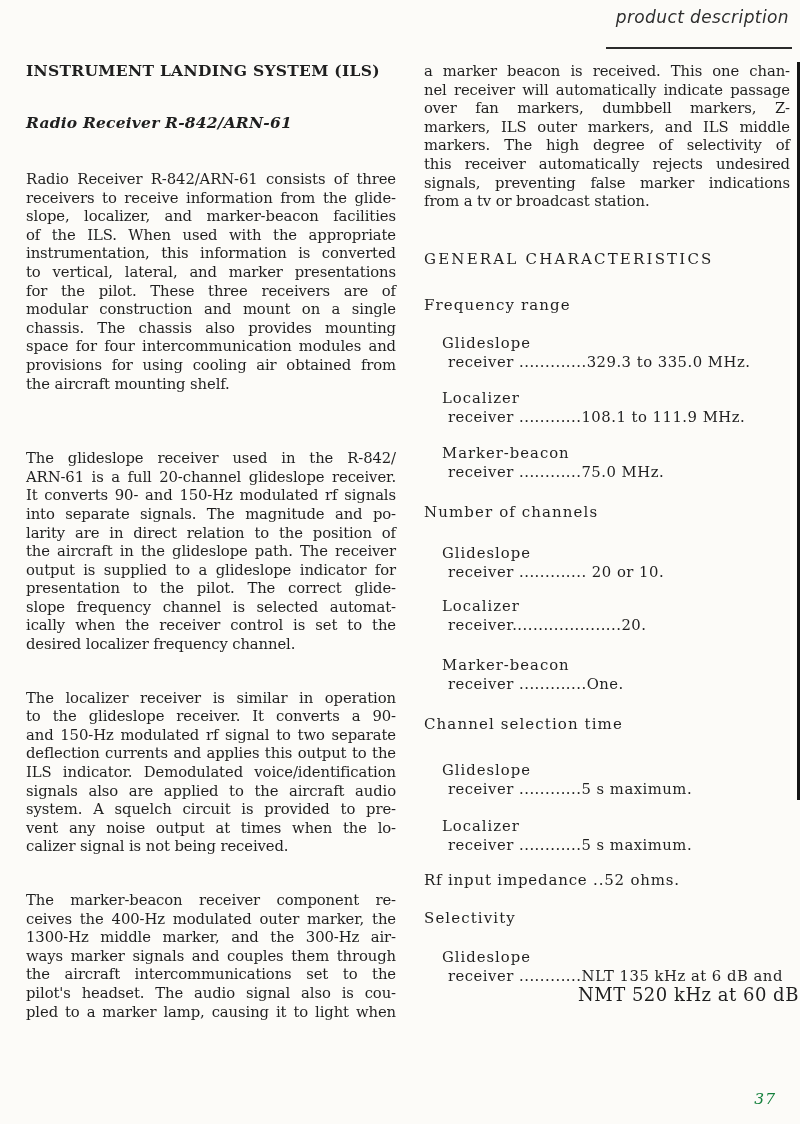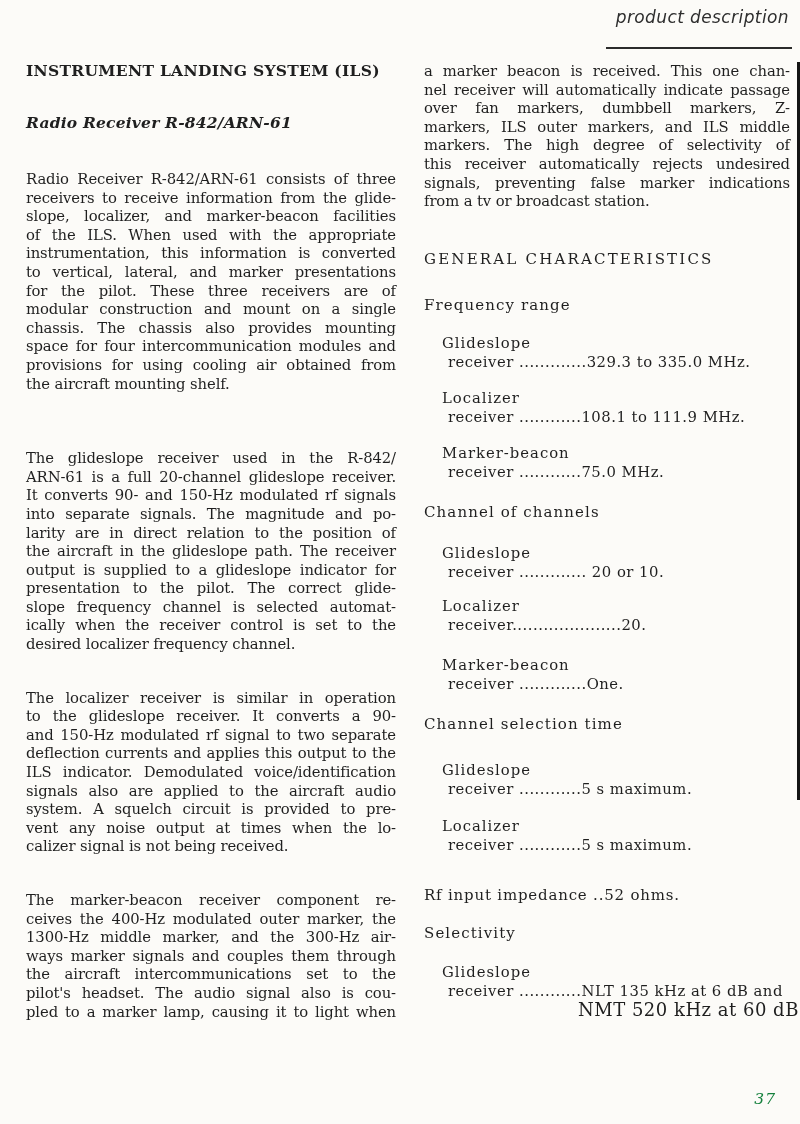--- a/index.html
+++ b/index.html
@@ -139,21 +139,21 @@
         <div class="gc-label">Localizer</div>
         <div class="gc-value">receiver ............108.1 to 111.9 MHz.</div>
       </div>
       <div class="gc-item">
         <div class="gc-label">Marker-beacon</div>
         <div class="gc-value">receiver ............75.0 MHz.</div>
       </div>
     </div>
 
     <div class="gc-group">
-      <div class="gc-heading">Channel of channels</div>
+      <div class="gc-heading">Number of channels</div>
       <div class="gc-item" style="margin-top:21px">
         <div class="gc-label">Glideslope</div>
         <div class="gc-value">receiver ............. 20 or 10.</div>
       </div>
       <div class="gc-item" style="margin-top:15px">
         <div class="gc-label">Localizer</div>
         <div class="gc-value">receiver.....................20.</div>
       </div>
       <div class="gc-item" style="margin-top:21px">
         <div class="gc-label">Marker-beacon</div>
@@ -166,21 +166,21 @@
       <div class="gc-item" style="margin-top:26px">
         <div class="gc-label">Glideslope</div>
         <div class="gc-value">receiver ............5 s maximum.</div>
       </div>
       <div class="gc-item" style="margin-top:18px">
         <div class="gc-label">Localizer</div>
         <div class="gc-value">receiver ............5 s maximum.</div>
       </div>
     </div>
 
-    <div class="gc-group gc-single" style="margin-top:31px">Rf input impedance ..52 ohms.</div>
+    <div class="gc-group gc-single" style="margin-top:16px">Rf input impedance ..52 ohms.</div>
 
     <div class="gc-group" style="margin-top:18px">
       <div class="gc-heading">Selectivity</div>
       <div class="gc-item" style="margin-top:19px">
         <div class="gc-label">Glideslope</div>
         <div class="gc-value">receiver ............NLT 135 kHz at 6 dB and</div>
         <div class="gc-value2">NMT 520 kHz at 60 dB.</div>
       </div>
     </div>
   </div>

